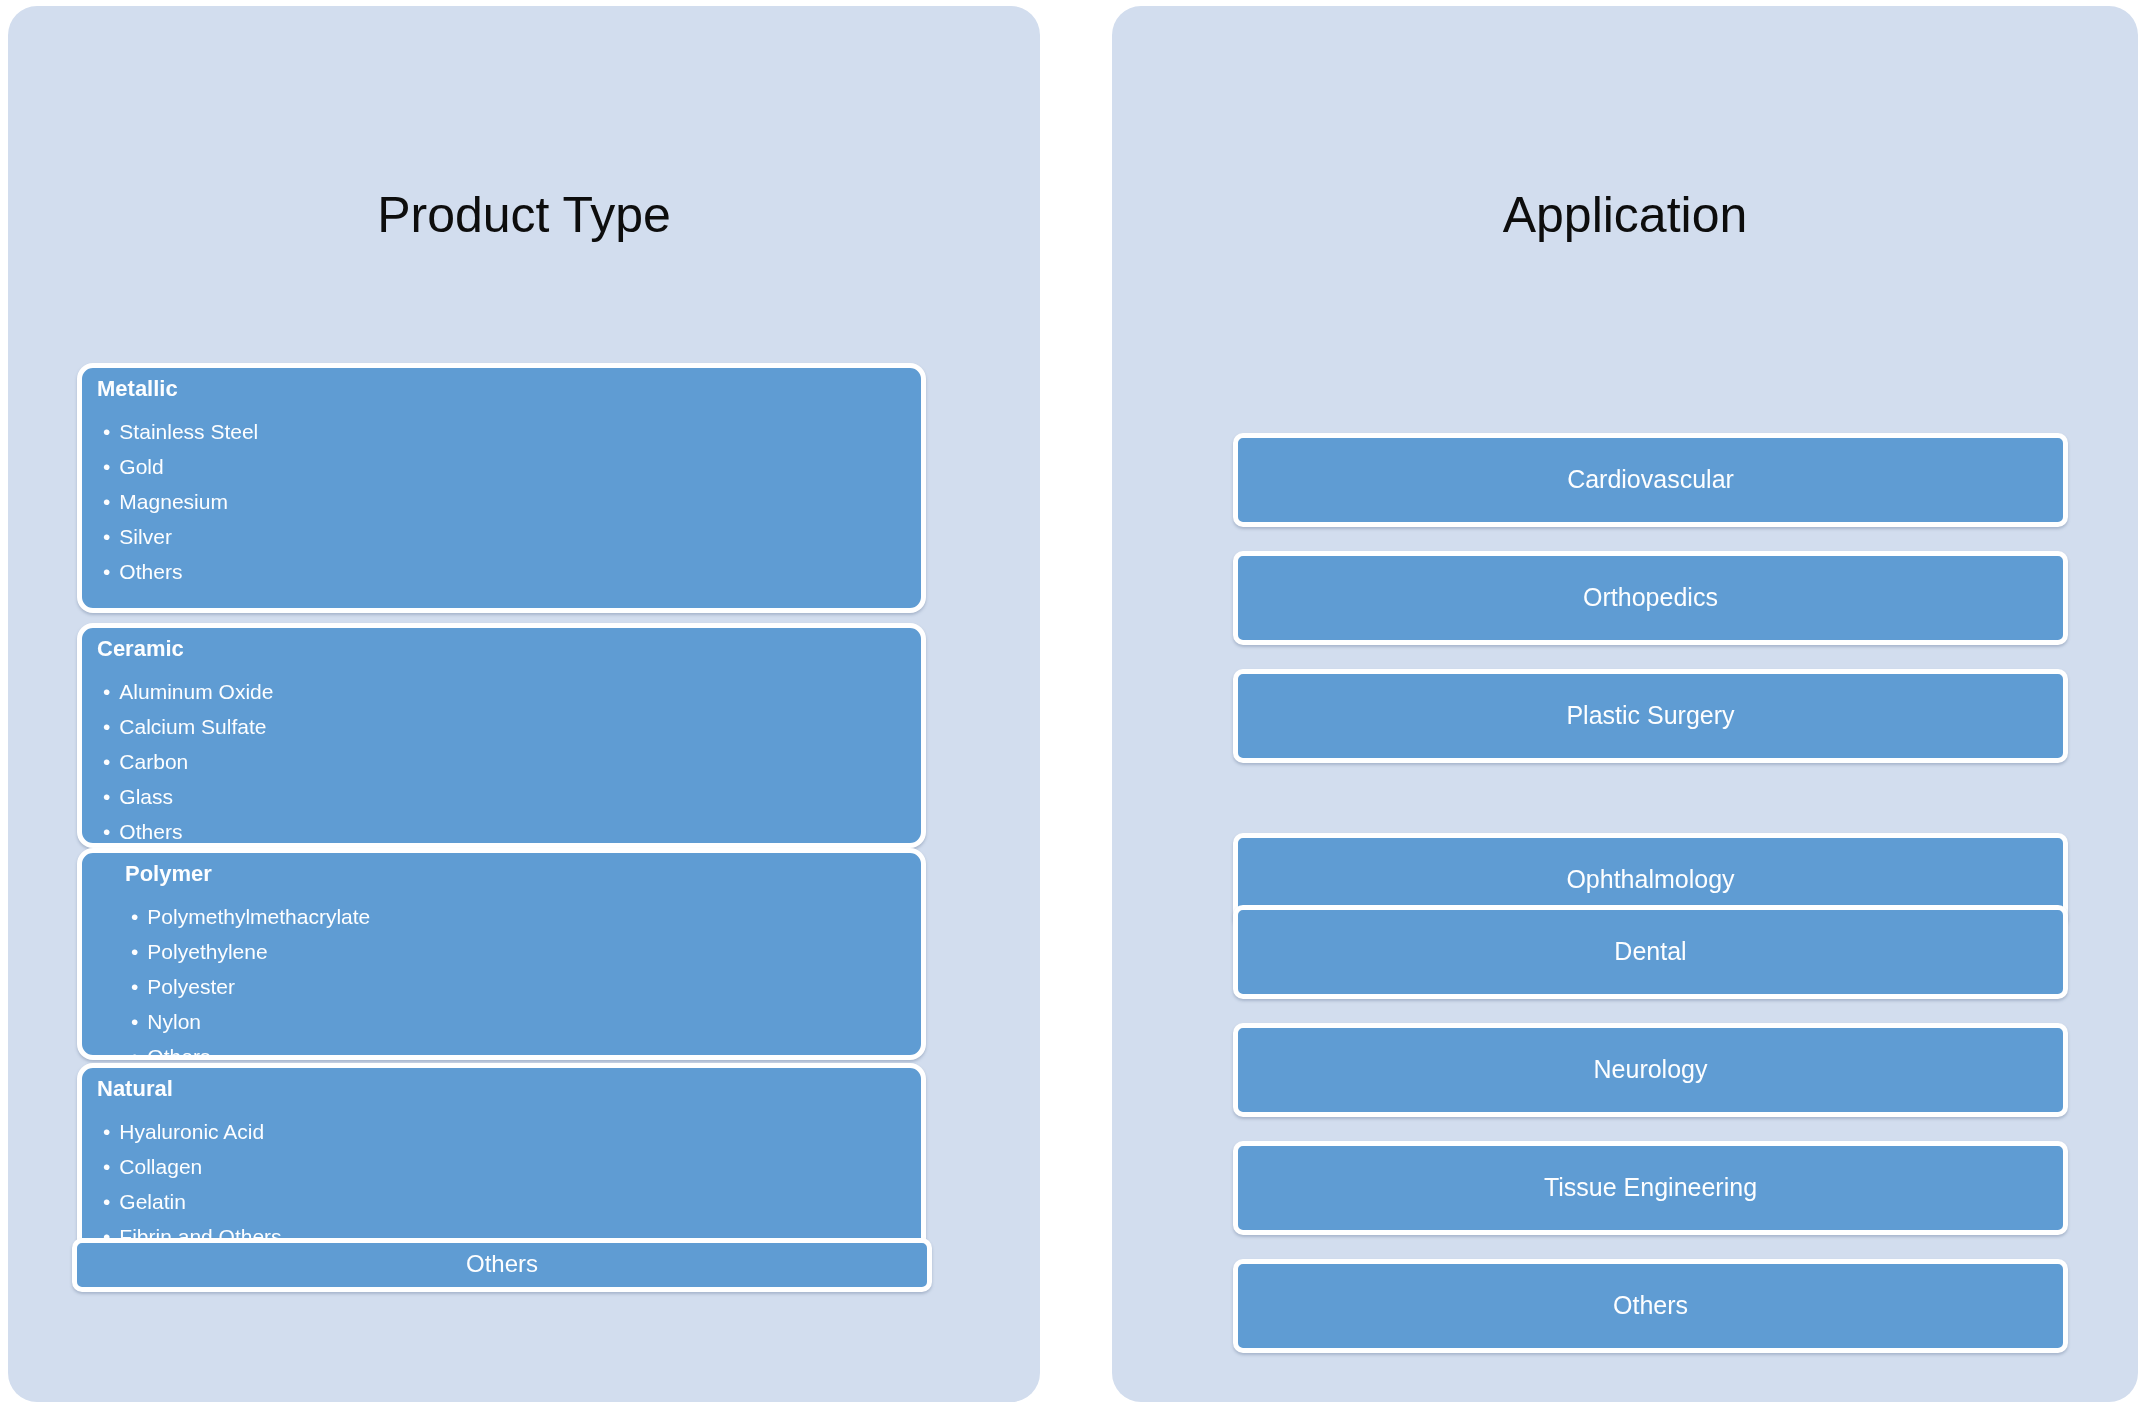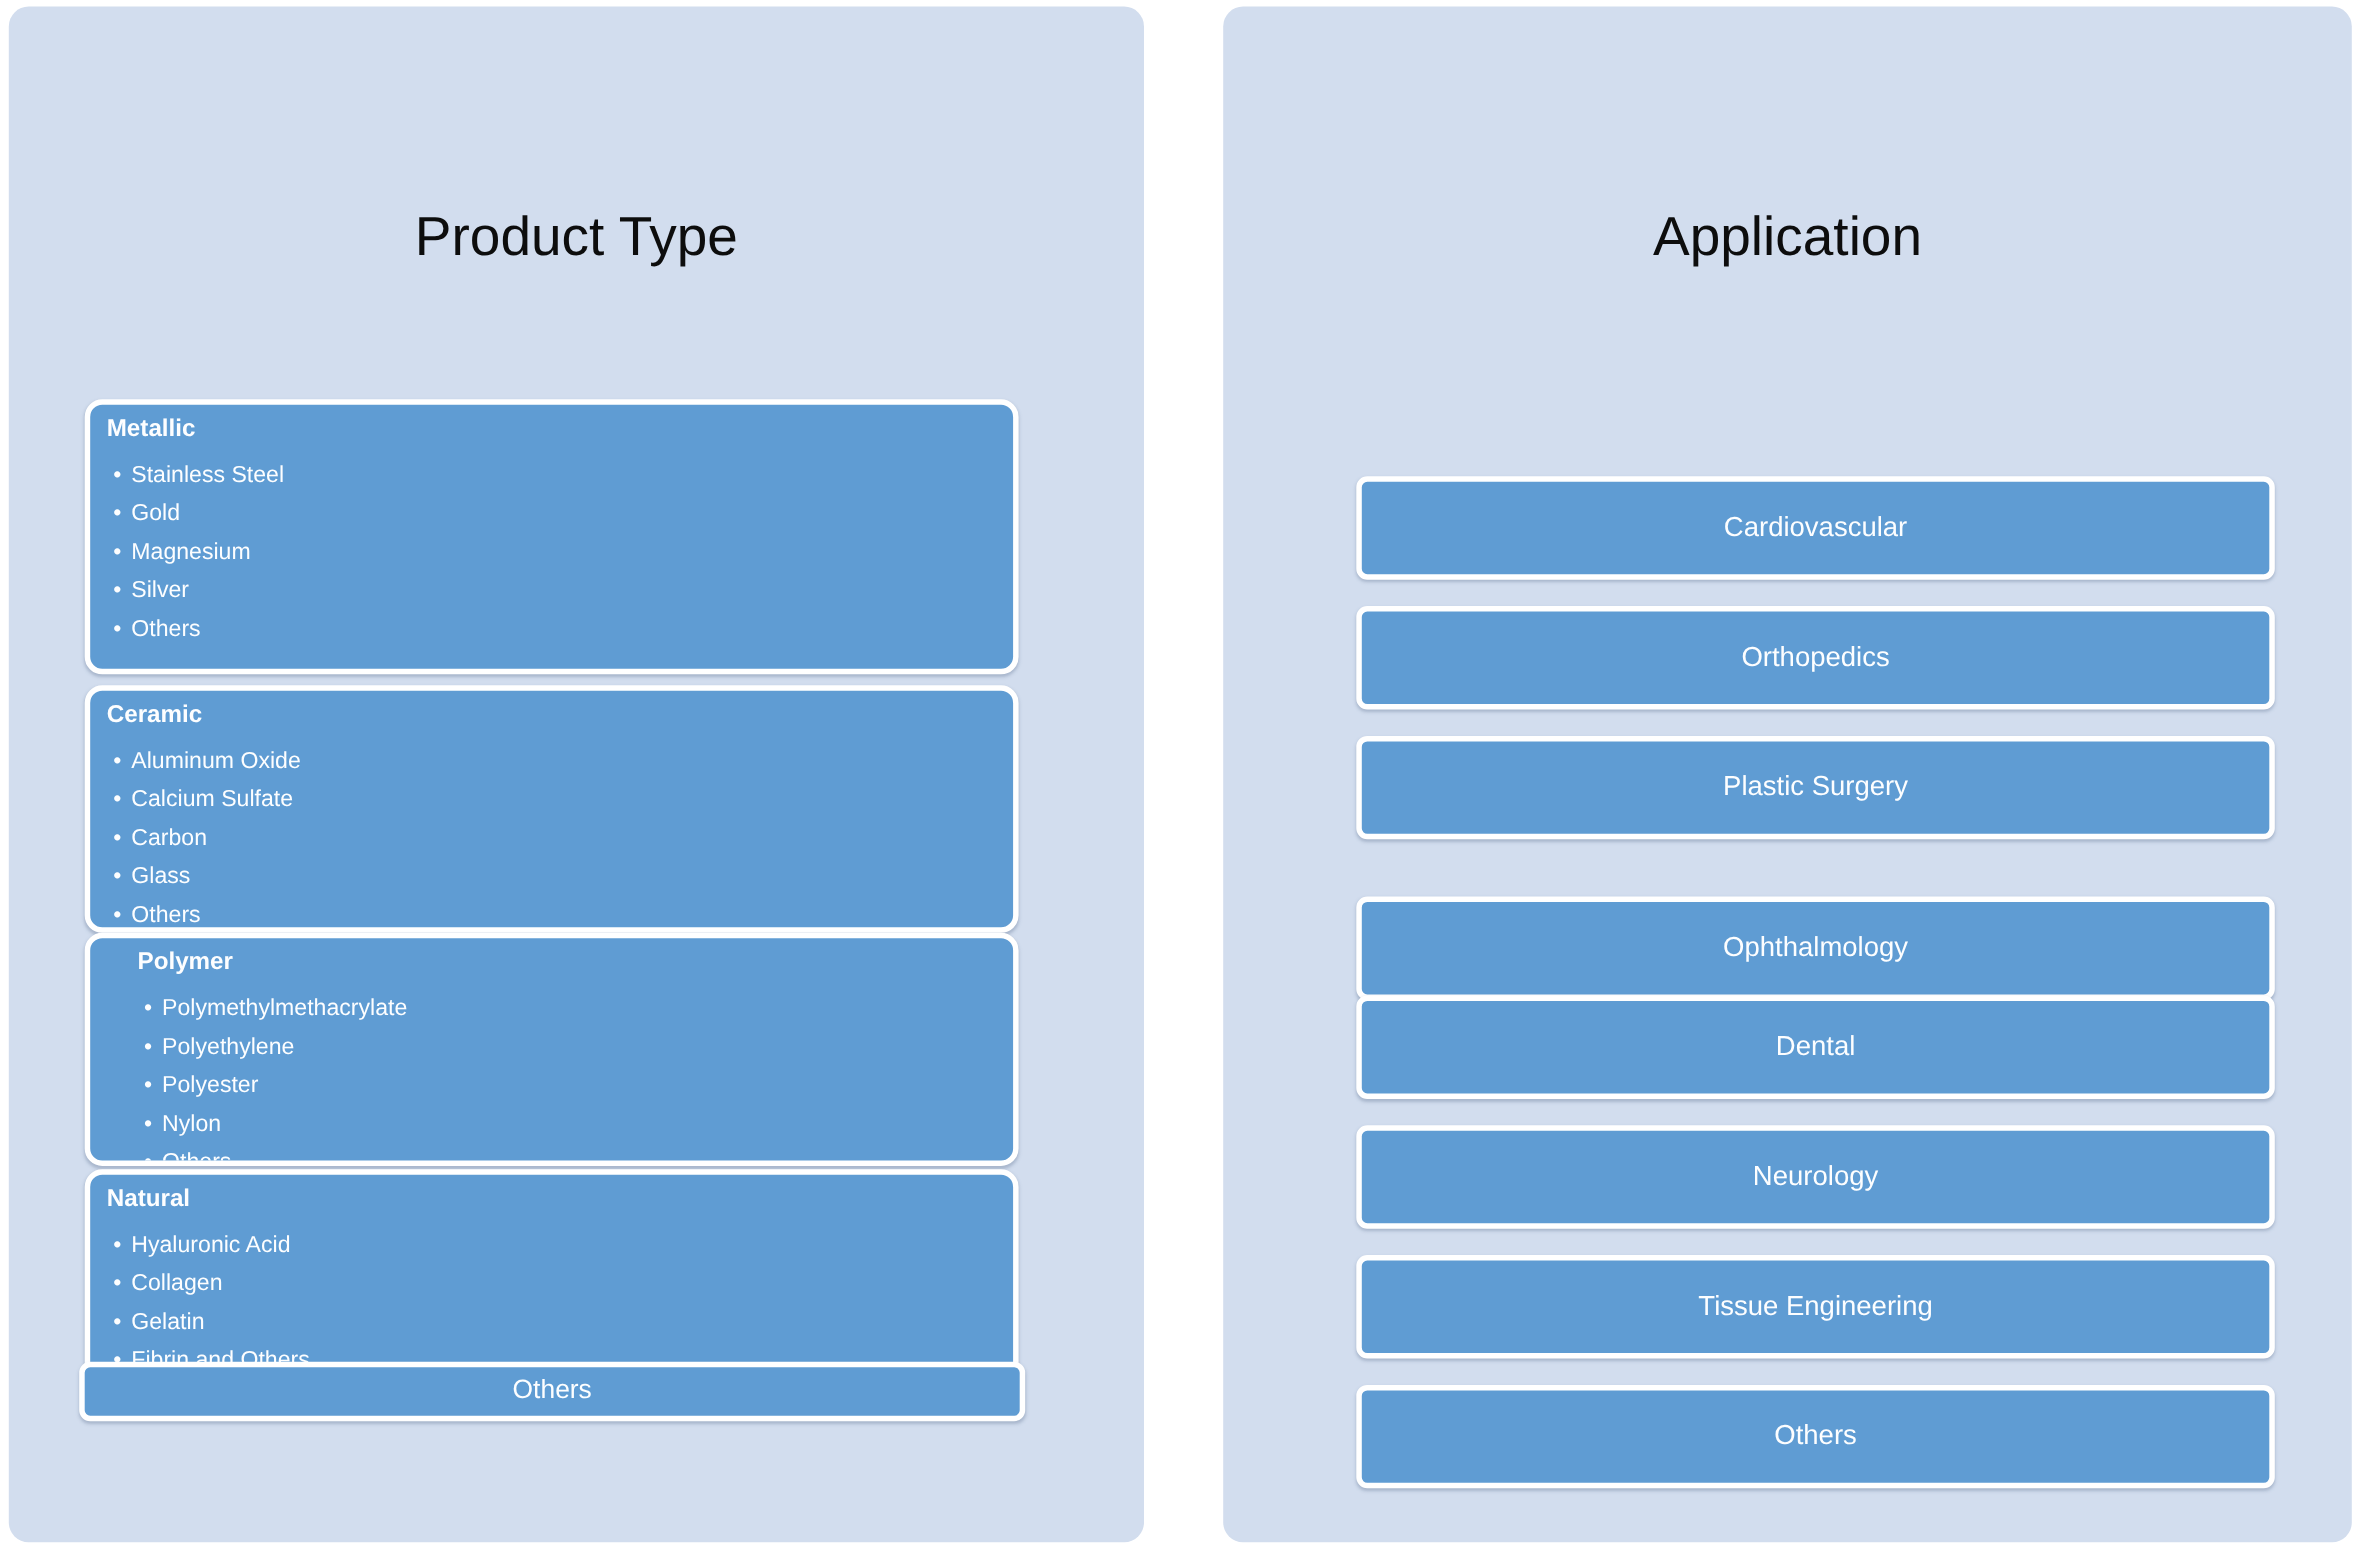--- a/index.html
+++ b/index.html
@@ -8,21 +8,21 @@
     --shape-blue:#5f9cd3;
     --shape-border:#ffffff;
     --title-text:#0d0d0d;
     --shape-text:#fdfeff;
   }
   *{margin:0;padding:0;box-sizing:border-box;}
   html,body{background:var(--page-bg);}
   body{font-family:"Liberation Sans", sans-serif;}
   .stage{position:relative;width:2145px;height:1409px;background:var(--page-bg);overflow:hidden;}
 
-  .panel{position:absolute;top:6px;height:1396px;background:var(--panel-bg);border-radius:18px;}
+  .panel{position:absolute;top:6px;height:1396px;background:var(--panel-bg);border-radius:29px;}
   .panel-left{left:8px;width:1032px;}
   .panel-right{left:1112px;width:1026px;}
 
   .panel-title{
     position:absolute;top:181px;left:0;right:0;
     text-align:center;font-size:50px;font-weight:400;line-height:56px;
     color:var(--title-text);letter-spacing:0px;
   }
 
   
@@ -60,21 +60,21 @@
   .app-btn{
     position:absolute;left:121px;width:835px;height:94px;
     background:var(--shape-blue);
     border:5px solid var(--shape-border);
     border-radius:10px;
     box-shadow:0 2px 3px rgba(90,110,140,.35);
     color:var(--shape-text);
     text-align:center;font-size:25px;line-height:82px;
     white-space:nowrap;
   }
-  .a0{top:427px;} .a1{top:545px;} .a2{top:663px;} .a3{top:809px;}
+  .a0{top:427px;} .a1{top:545px;} .a2{top:663px;} .a3{top:827px;}
   .a4{top:899px;} .a5{top:1017px;} .a6{top:1135px;} .a7{top:1253px;}
 </style>
 </head>
 <body>
 
 <div class="stage">
 
   <section class="panel panel-left">
     <h1 class="panel-title">Product Type</h1>
 

